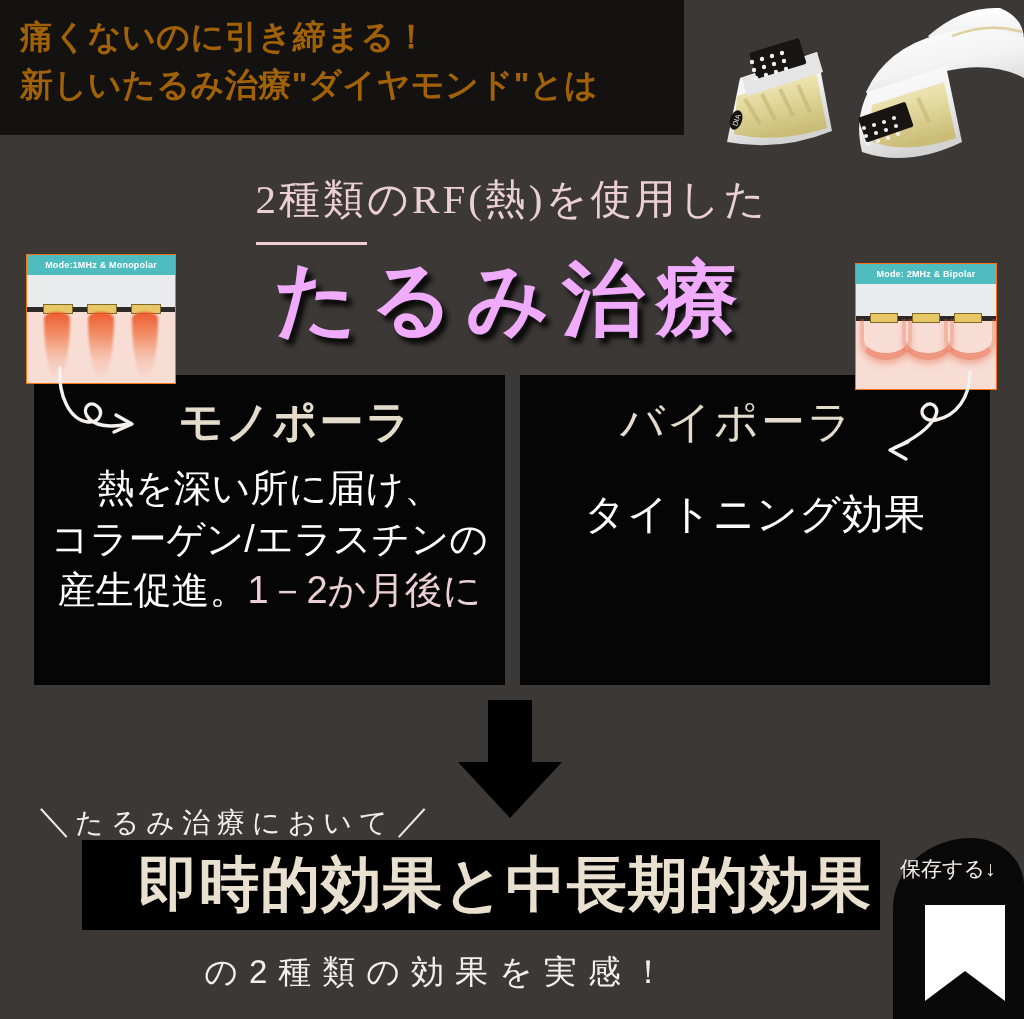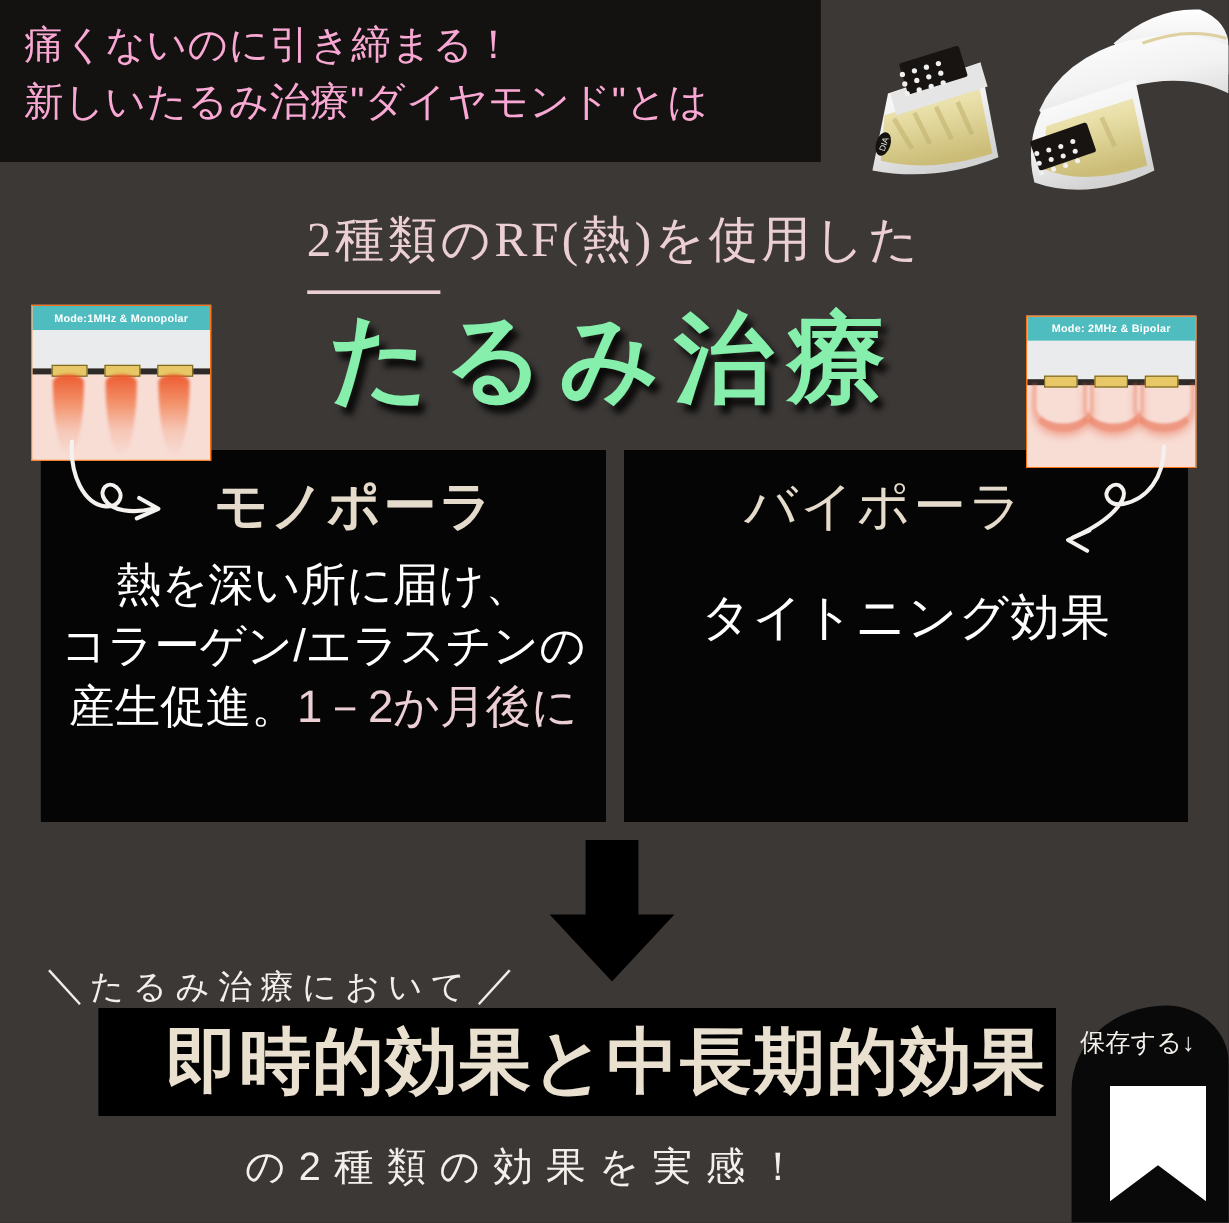--- a/index.html
+++ b/index.html
@@ -21,24 +21,24 @@
     position: absolute;
     left: 0; top: 0;
     width: 684px; height: 135px;
     background: #141210;
     z-index: 5;
   }
   .header-line {
     position: absolute;
     left: 20px;
     font-family: "Liberation Sans", sans-serif;
-    font-weight: 400;
+    font-weight: 700;
     font-size: 33px;
     letter-spacing: 0.5px;
-    color: #f9a8d4;
+    color: #a16207;
     white-space: nowrap;
   }
   .header-line.l1 { top: 15px; }
   .header-line.l2 { top: 63px; }
 
   
   .device-photo {
     position: absolute;
     left: 690px; top: 0px;
     width: 334px; height: 172px;
@@ -64,21 +64,21 @@
     padding-bottom: 20px;
   }
   .main-heading {
     position: absolute;
     left: 0; top: 245px;
     width: 1024px;
     text-align: center;
     font-family: "Liberation Serif", serif;
     font-weight: 700;
     font-size: 82px;
-    color: #86efac;
+    color: #f0abfc;
     letter-spacing: 12px;
     text-shadow: 5px 6px 5px rgba(0,0,0,0.85);
     z-index: 3;
     white-space: nowrap;
   }
 
   
   .diagram {
     position: absolute;
     z-index: 6;

